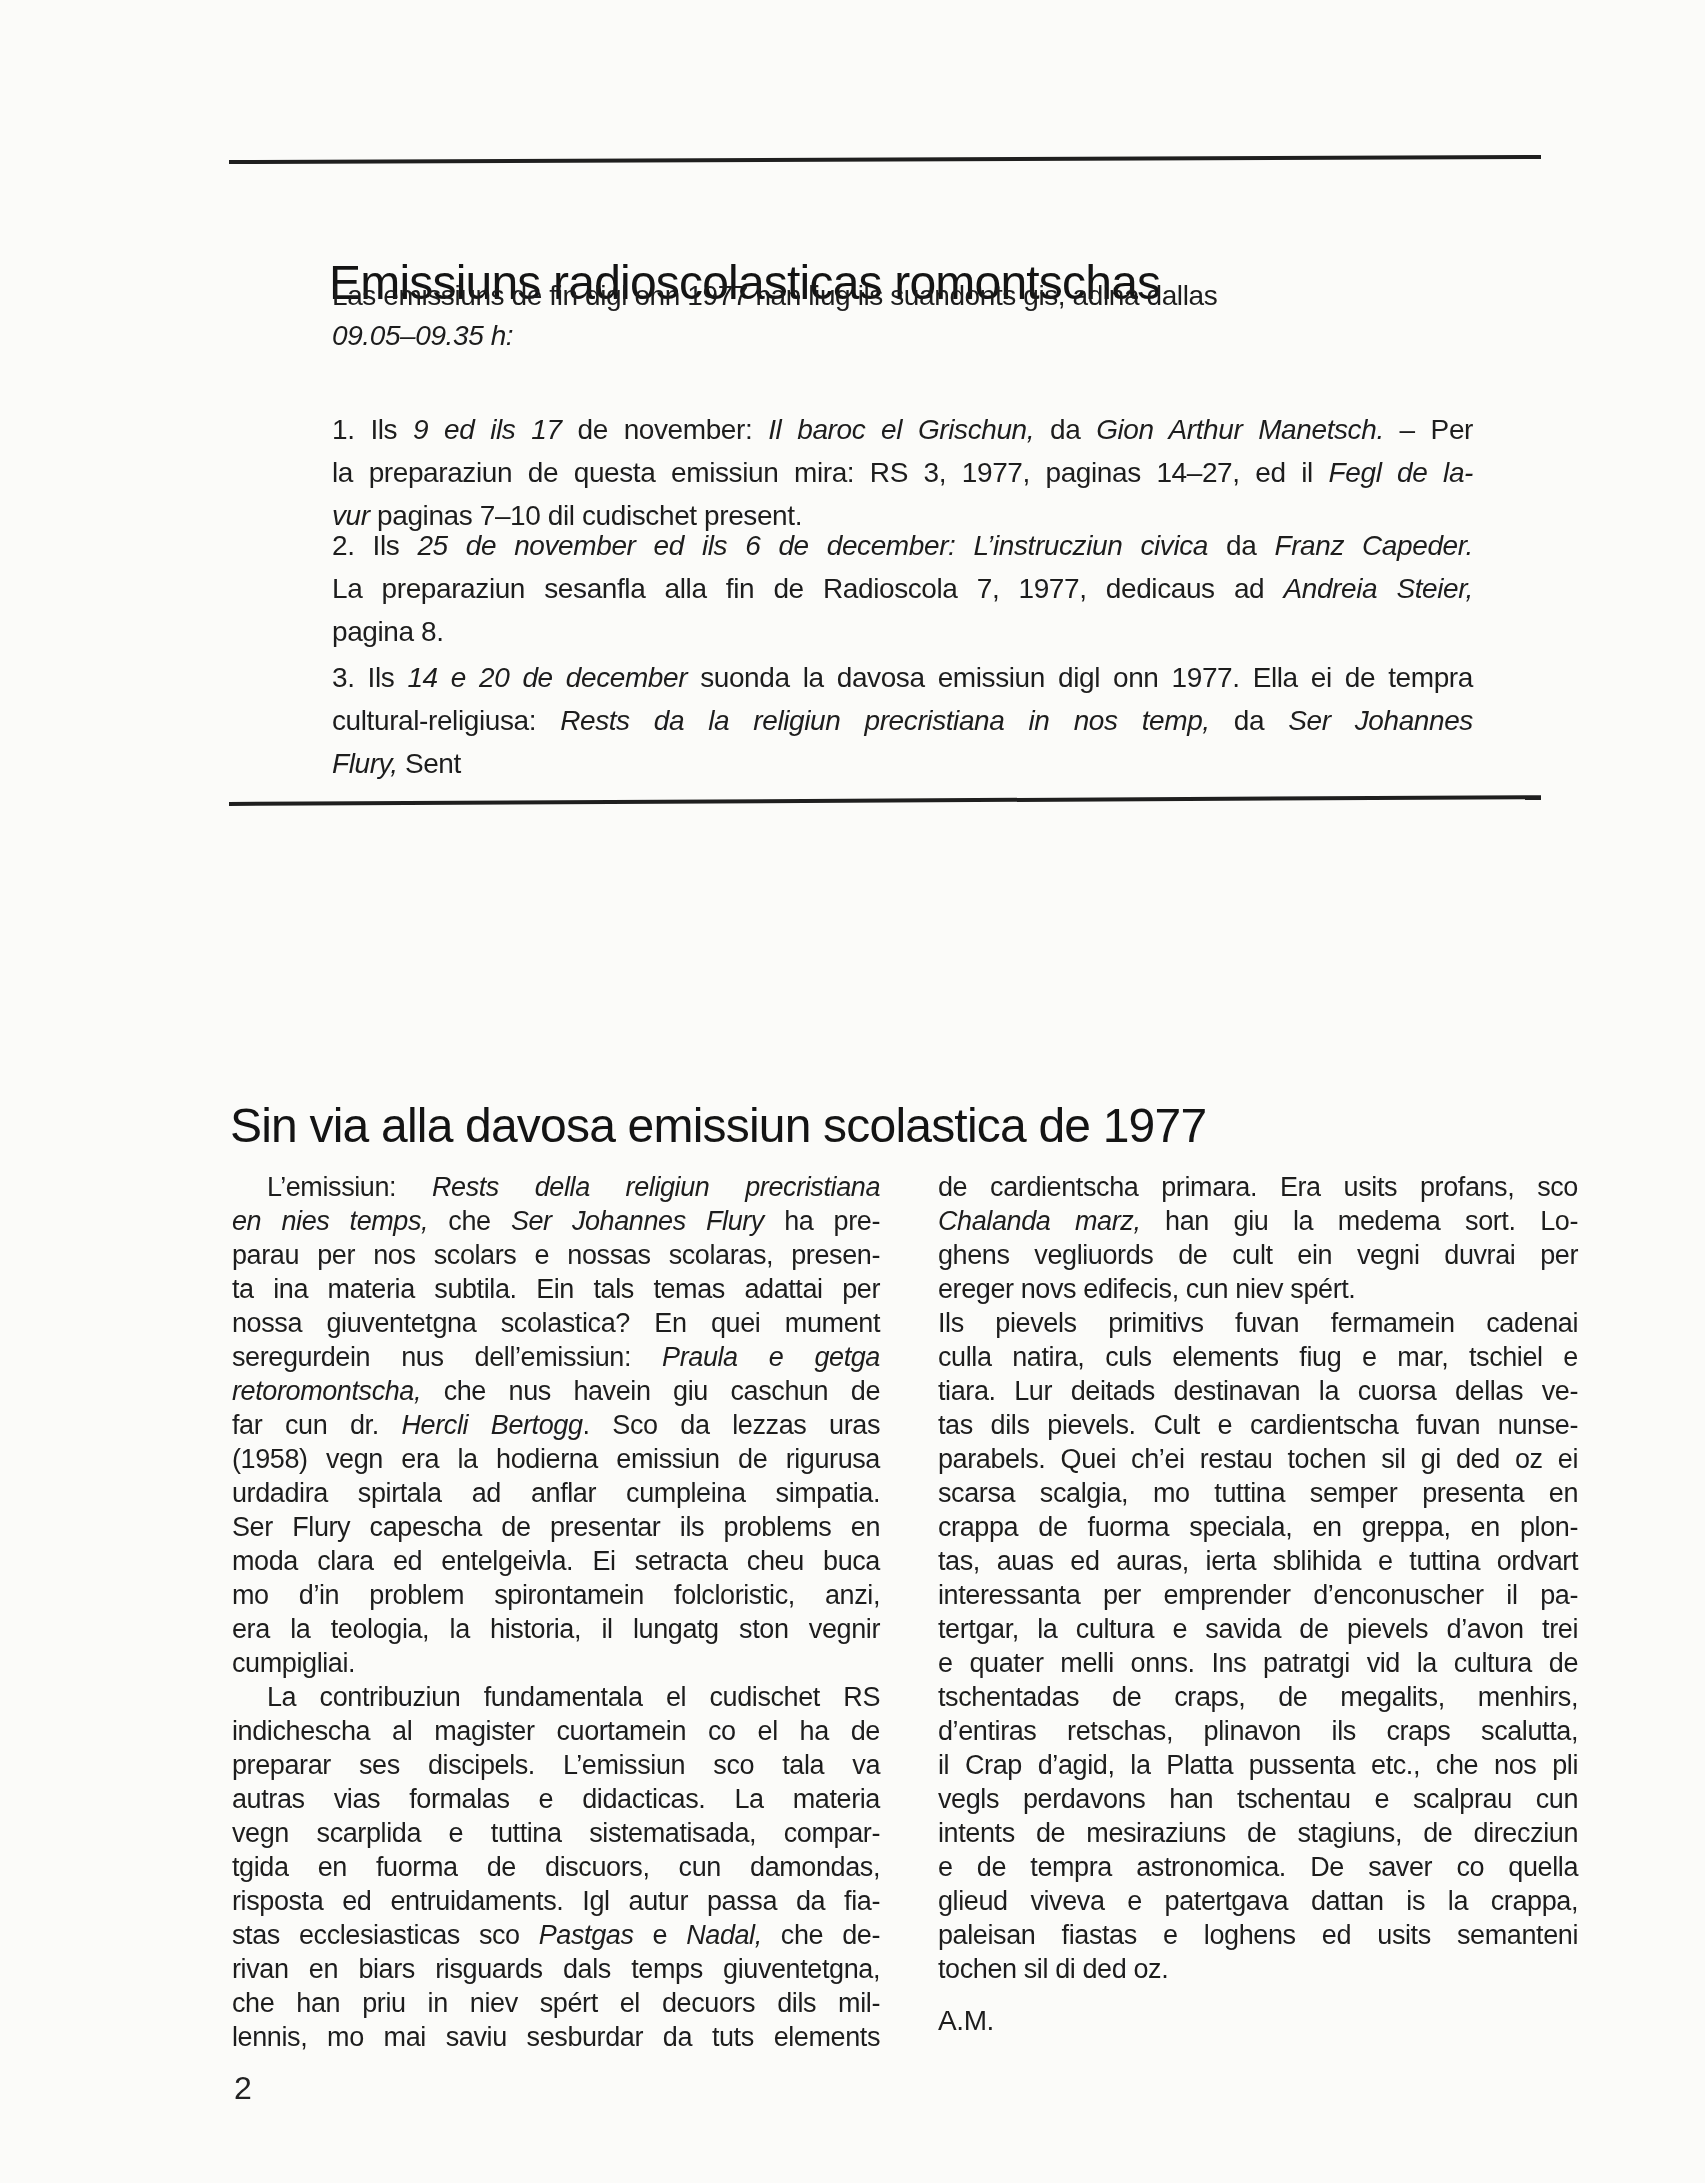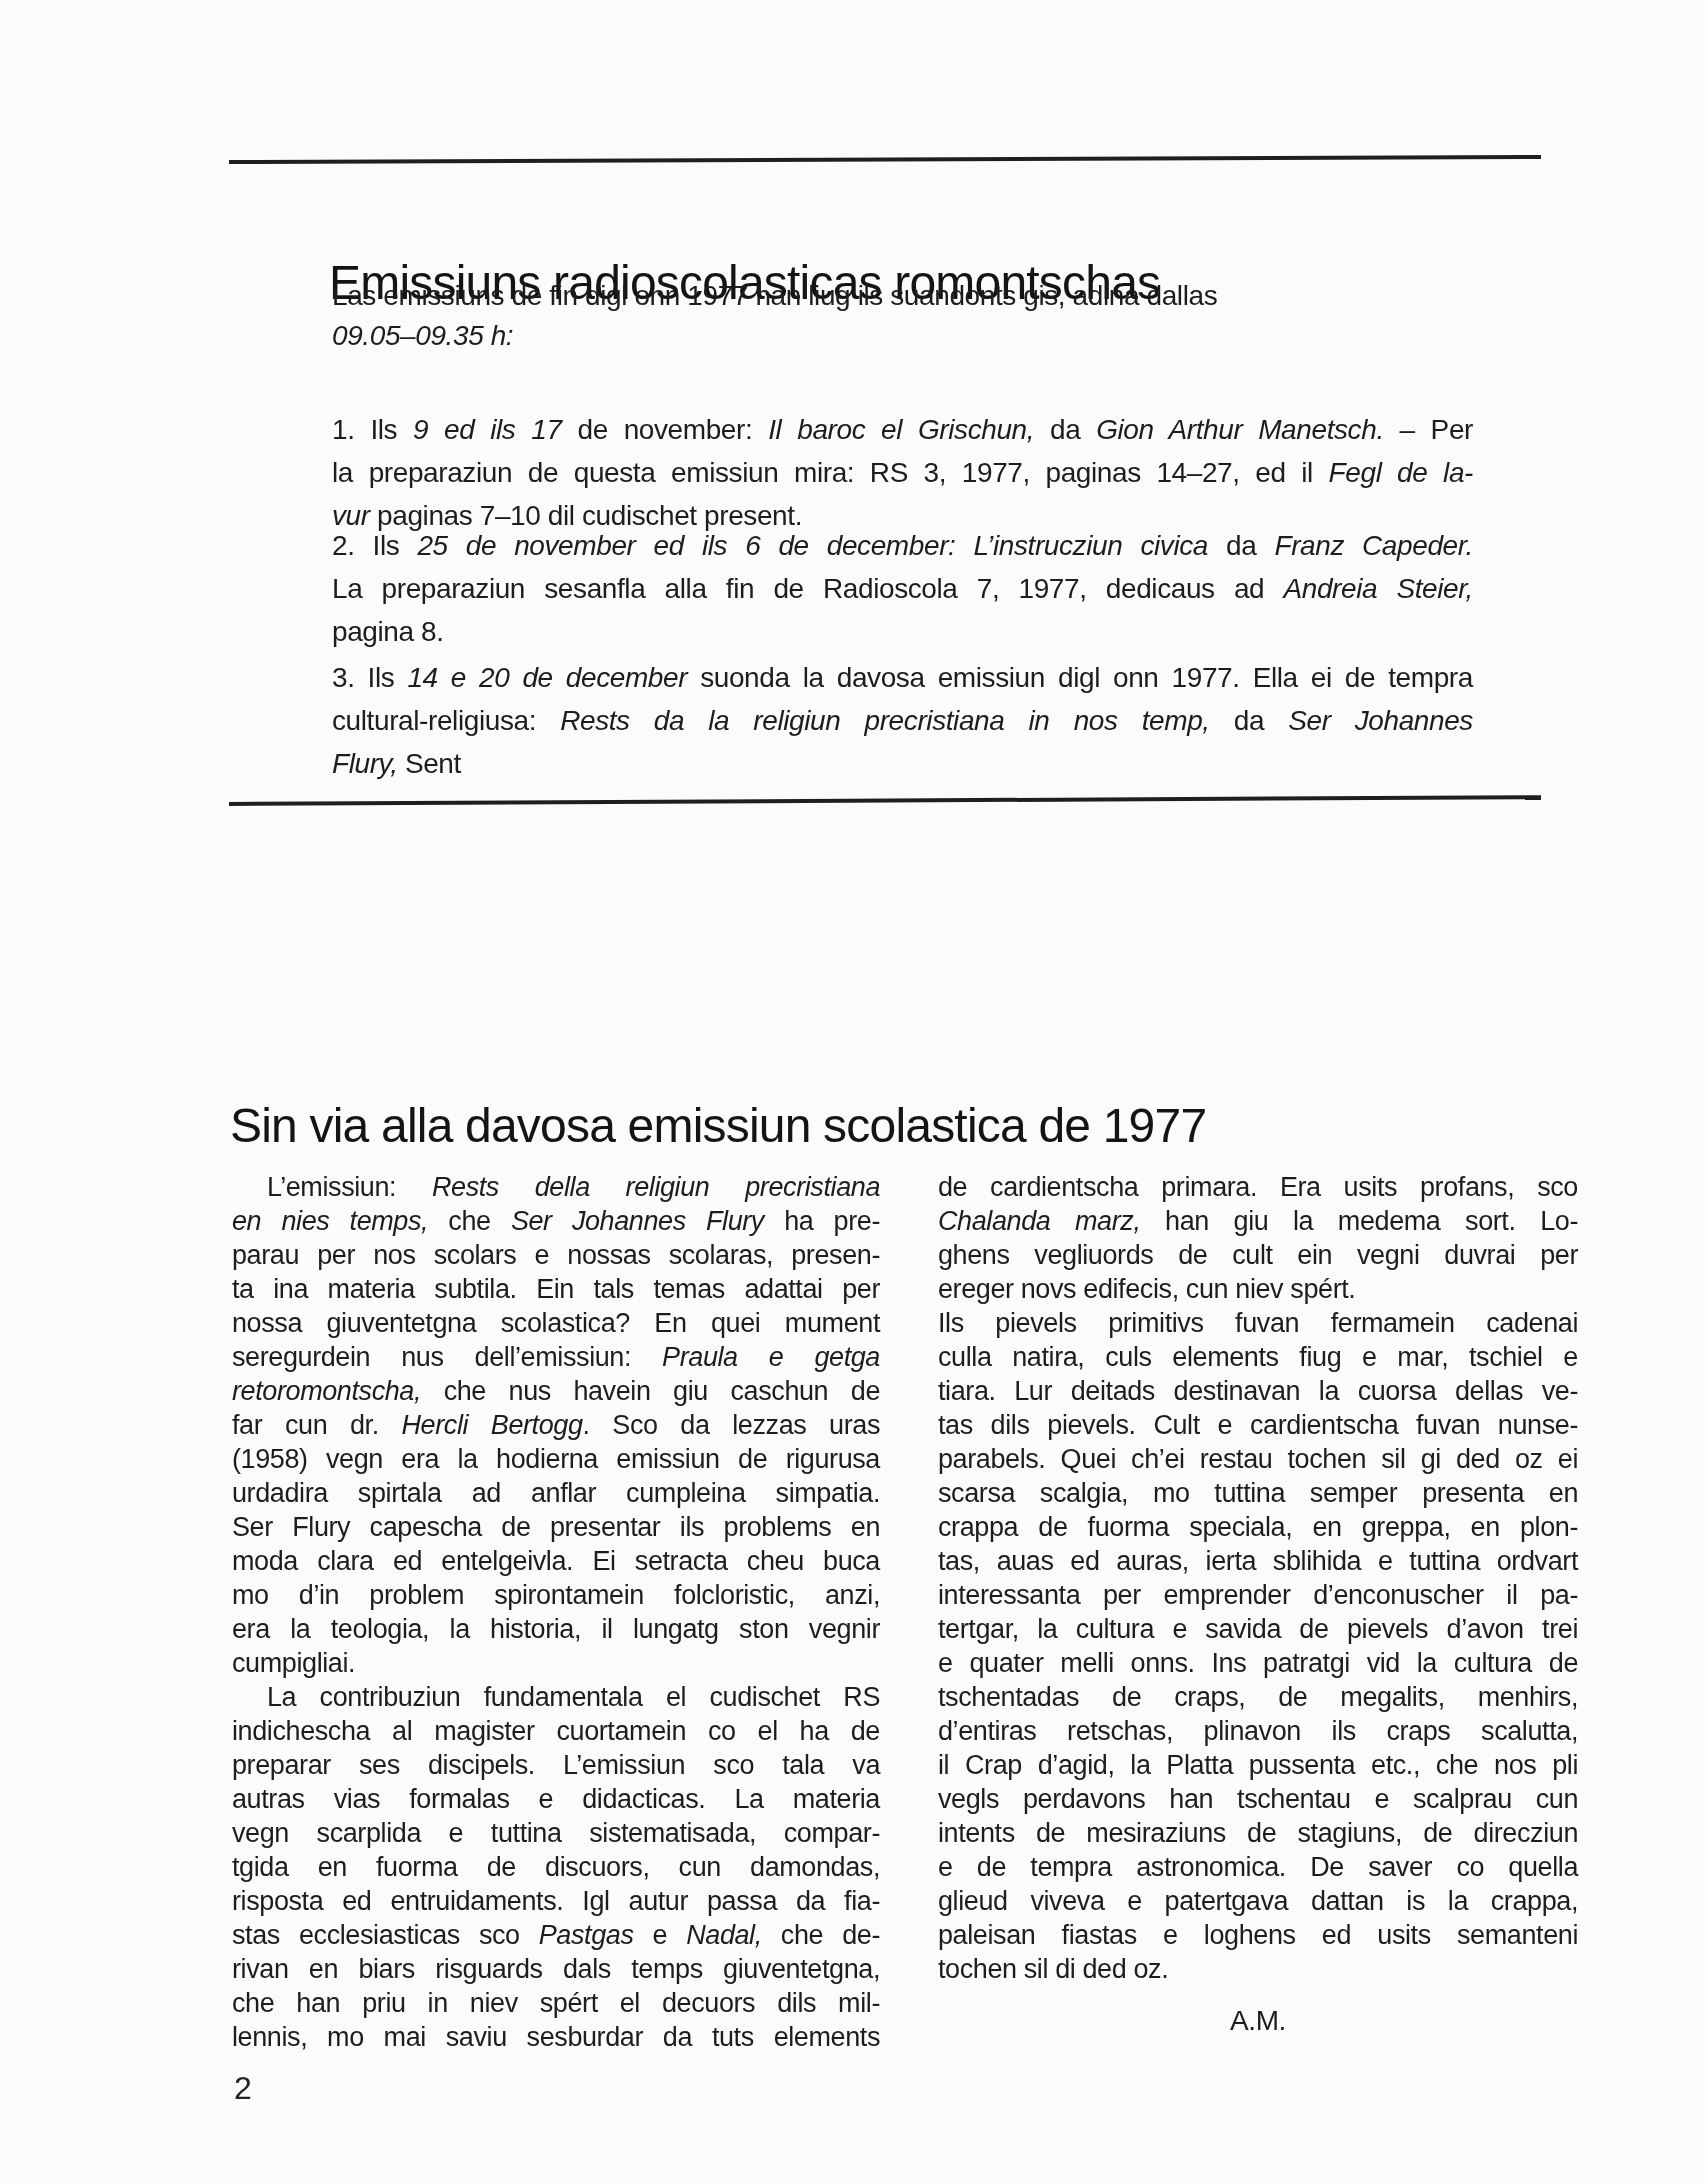--- a/index.html
+++ b/index.html
@@ -59,21 +59,21 @@
 
   .tl { min-height: 34px; }
   .topblock .tl { min-height: 43px; }
   #intro .tl { min-height: 40px; }
   .just { text-align: justify; text-align-last: justify; }
   .ind  { text-indent: 35px; }
   .it   { font-style: italic; }
 
   #signature {
     margin-top: 18px;
-    text-align: center;
+    text-align: left;
     font-size: 28px;
     color: #1d1d1d;
   }
   #page-number {
     position: absolute;
     left: 234px;
     top: 2070px;
     font-size: 32px;
     color: #222;
   }

